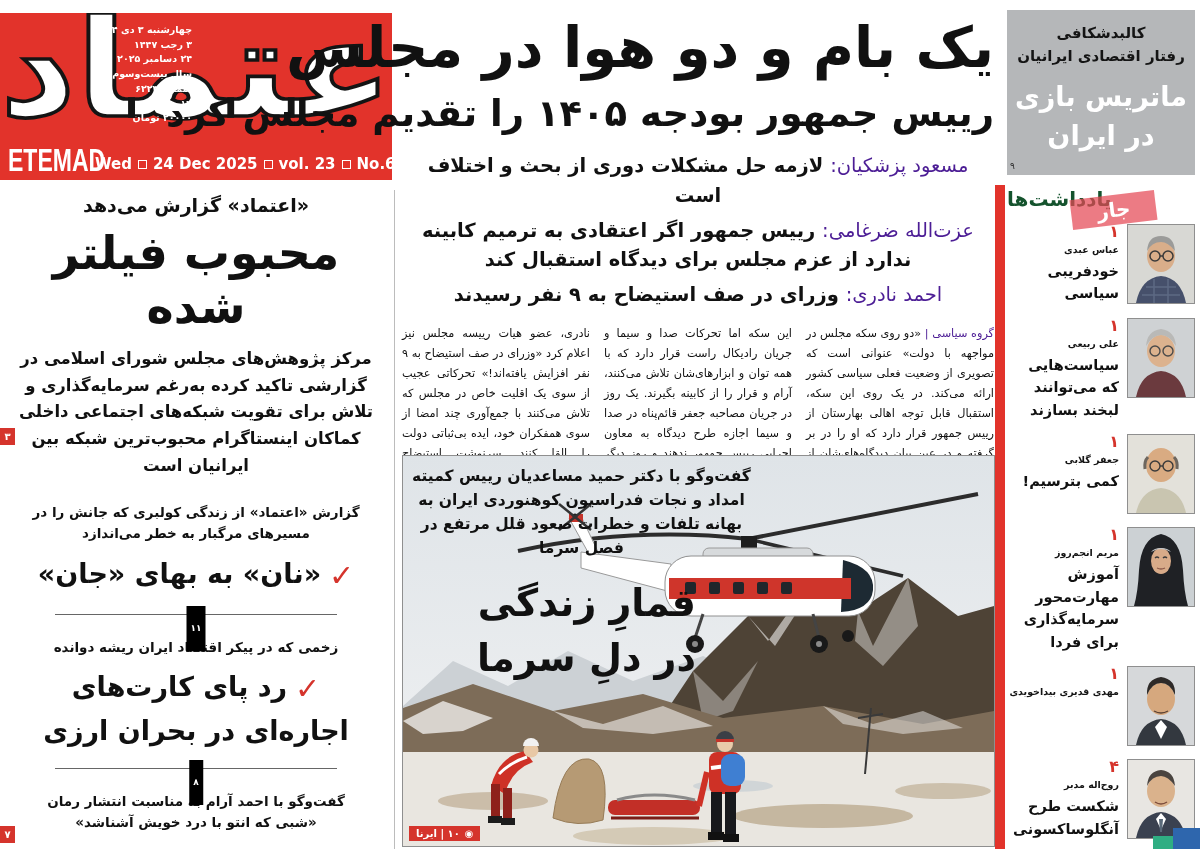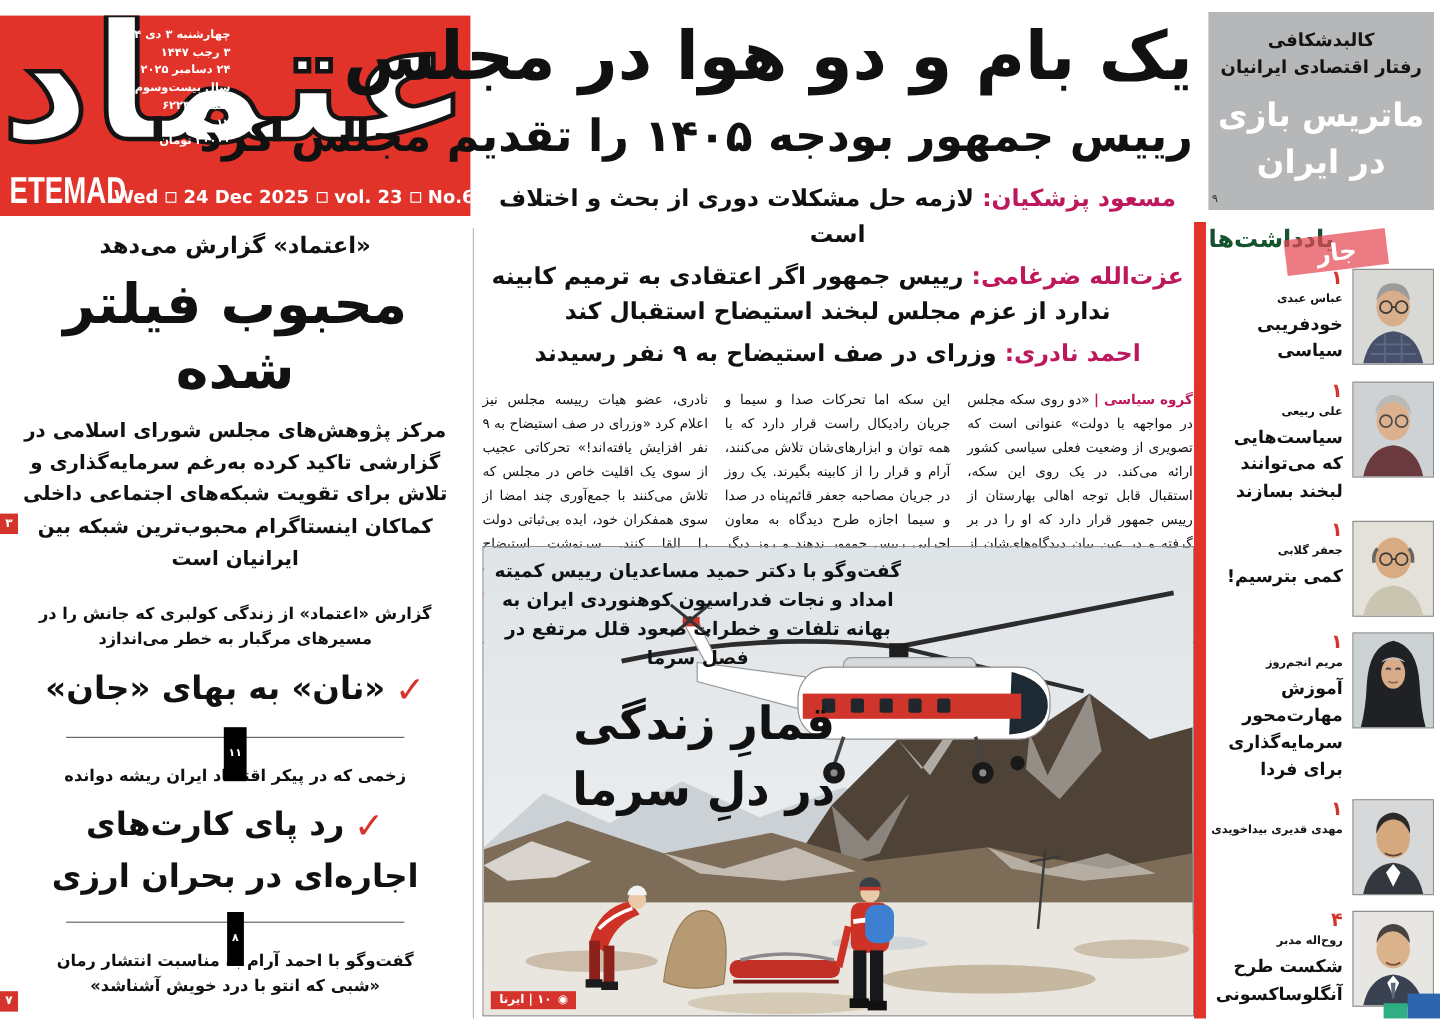--- a/index.html
+++ b/index.html
@@ -33,21 +33,21 @@
             font-size:9px;font-weight:bold;padding:18px 4px;line-height:1;}
   .edgebadge{position:absolute;left:0;width:15px;height:17px;background:#d5342c;color:#fff;font-size:10px;
              font-weight:bold;display:flex;align-items:center;justify-content:center;z-index:5;}
   .vline{position:absolute;left:394px;top:190px;bottom:0;width:1px;background:#bcbcbc;}
   
   .main{position:absolute;left:402px;top:16px;width:592px;direction:rtl;text-align:center;}
   .main-head{font-size:56px;font-weight:bold;letter-spacing:-2px;white-space:nowrap;line-height:1.15;}
   .main-sub{font-size:37px;font-weight:bold;margin-top:12px;white-space:nowrap;}
   .quotes{margin-top:16px;}
   .quote{font-size:19.5px;font-weight:bold;line-height:1.5;margin-top:6px;}
-  .qname{color:#be185d;font-weight:bold;}
+  .qname{color:#4c1d95;font-weight:normal;}
   .bodycols{display:flex;gap:14px;margin-top:14px;direction:rtl;}
   .bcol{flex:1;margin:0;font-size:11.3px;line-height:1.78;text-align:justify;font-weight:500;}
   .pageref{color:#d5342c;font-weight:bold;}
   .body-rule{border-top:1px solid #8a8a8a;margin-top:10px;}
   
   .photo{position:absolute;left:402px;top:455px;width:591px;height:390px;border:1px solid #8f8f8f;overflow:hidden;}
   .photo svg{position:absolute;inset:0;}
   .ph-caption{position:absolute;left:6px;top:8px;width:345px;direction:rtl;text-align:center;
               font-size:15.5px;font-weight:bold;line-height:1.55;z-index:2;}
   .ph-head{position:absolute;left:18px;top:120px;width:275px;direction:rtl;text-align:right;
@@ -136,21 +136,21 @@
 
   <span class="edgebadge" style="top:428px;">۳</span>
   <span class="edgebadge" style="top:826px;">۷</span>
   <div class="vline"></div>
 
   <div class="main">
     <div class="main-head">یک بام و دو هوا در مجلس</div>
     <div class="main-sub">رییس جمهور بودجه ۱۴۰۵ را تقدیم مجلس کرد</div>
     <div class="quotes">
       <div class="quote"><span class="qname">مسعود پزشکیان:</span> <span>لازمه حل مشکلات دوری از بحث و اختلاف است</span></div>
-      <div class="quote"><span class="qname">عزت‌الله ضرغامی:</span> <span>رییس جمهور اگر اعتقادی به ترمیم کابینه ندارد از عزم مجلس لبخند استیضاح استقبال کند</span></div>
+      <div class="quote"><span class="qname">عزت‌الله ضرغامی:</span> <span>رییس جمهور اگر اعتقادی به ترمیم کابینه ندارد از عزم مجلس برای دیدگاه استقبال کند</span></div>
       <div class="quote"><span class="qname">احمد نادری:</span> <span>وزرای در صف استیضاح به ۹ نفر رسیدند</span></div>
     </div>
     <div class="bodycols">
       <p class="bcol"><span class="qname">گروه سیاسی |</span> <span>«دو روی سکه مجلس در مواجهه با دولت» عنوانی است که تصویری از وضعیت فعلی سیاسی کشور ارائه می‌کند. در یک روی این سکه، استقبال قابل توجه اهالی بهارستان از رییس جمهور قرار دارد که او را در بر گرفته و در عین بیان دیدگاه‌های‌شان از دولت حمایت می‌کنند. صحبت‌هایش را می‌شنوند و نقدها و مطالبات‌شان را مطرح می‌کنند. در روی دیگر</span></p>
       <p class="bcol">این سکه اما تحرکات صدا و سیما و جریان رادیکال راست قرار دارد که با همه توان و ابزارهای‌شان تلاش می‌کنند، آرام و قرار را از کابینه بگیرند. یک روز در جریان مصاحبه جعفر قائم‌پناه در صدا و سیما اجازه طرح دیدگاه به معاون اجرایی رییس جمهور ندهند و روز دیگر در شبکه افق نماینده‌شان را بنشانند تا از قطعیت یافتن استیضاح سه وزیر بگوید. در کنار همه این موارد احمد</p>
       <p class="bcol"><span>نادری، عضو هیات رییسه مجلس نیز اعلام کرد «وزرای در صف استیضاح به ۹ نفر افزایش یافته‌اند!» تحرکاتی عجیب از سوی یک اقلیت خاص در مجلس که تلاش می‌کنند با جمع‌آوری چند امضا از سوی همفکران خود، ایده بی‌ثباتی دولت را القا کنند. سرنوشت استیضاح نمایندگان در مجلس امانه به تحرکات جبهه پایداری مرتبط است و...</span> <span class="pageref">صفحات ۲ و ۹ را بخوانید</span></p>
     </div>
     <div class="body-rule"></div>
   </div>
 

